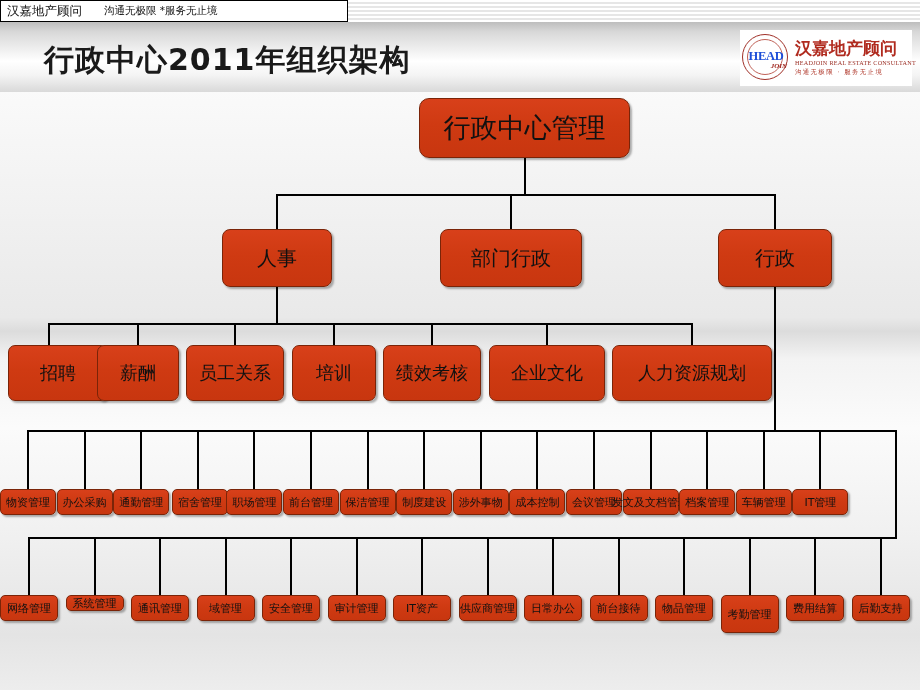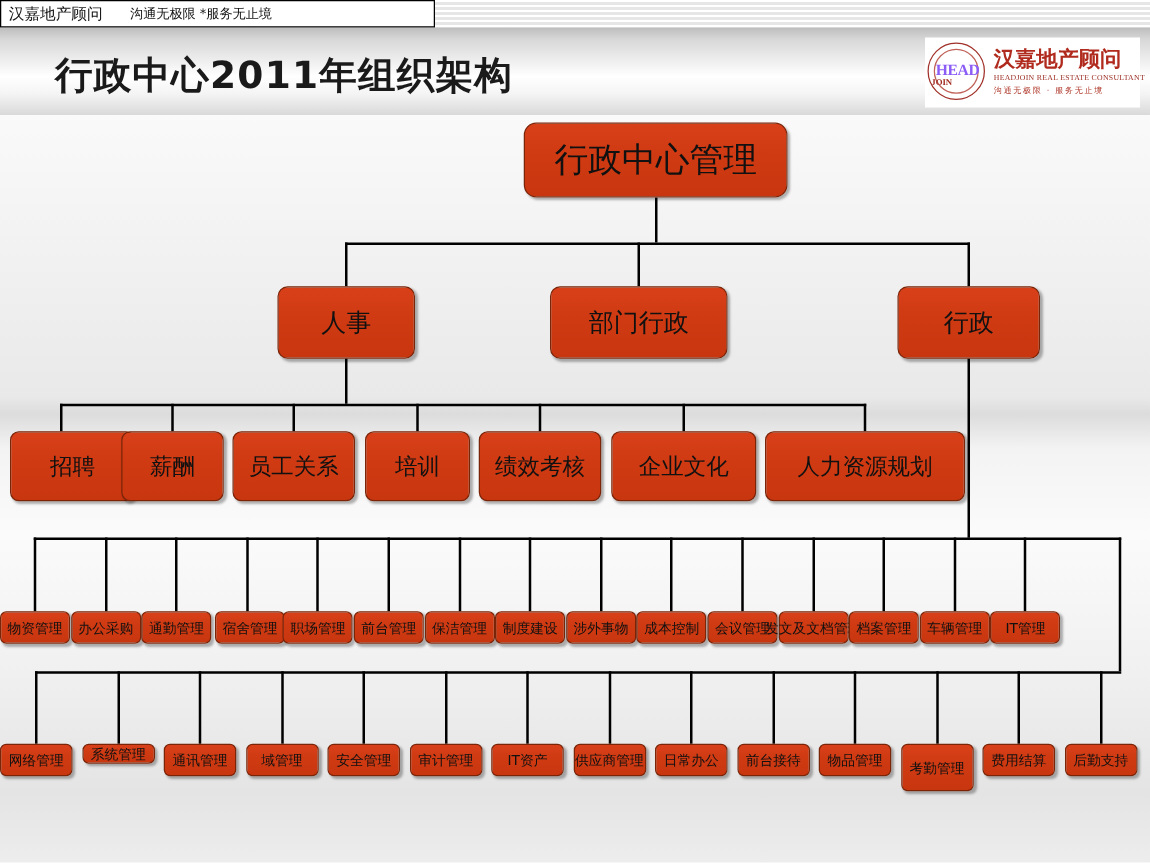--- a/index.html
+++ b/index.html
@@ -26,24 +26,24 @@
     letter-spacing:1px;white-space:nowrap;z-index:25;}
   
   .logo{position:absolute;right:8px;top:30px;width:172px;height:56px;z-index:26;
     display:flex;align-items:center;background:#fff;}
   .logo-mark{position:relative;width:52px;height:52px;flex:0 0 52px;}
   .logo-mark .ring{position:absolute;left:2px;top:2px;width:46px;height:46px;border-radius:50%;
     border:1.6px solid #a03028;box-sizing:border-box;}
   .logo-mark .ring2{position:absolute;left:7px;top:7px;width:36px;height:36px;border-radius:50%;
     border:1px solid #c06258;box-sizing:border-box;}
   .logo-mark .head{position:absolute;left:5px;top:17px;width:42px;text-align:center;
-    font-size:12.5px;font-weight:bold;color:#8b5cf6;letter-spacing:-0.3px;
+    font-size:12.5px;font-weight:bold;color:#1d4ed8;letter-spacing:-0.3px;
     font-family:"Liberation Serif",serif;}
-  .logo-mark .join{position:absolute;left:5px;top:30px;width:42px;text-align:left;
-    font-size:7px;font-weight:bold;color:#a02820;font-family:"Liberation Serif",serif;}
+  .logo-mark .join{position:absolute;left:5px;top:30px;width:42px;text-align:right;
+    font-size:7px;font-weight:bold;color:#a02820;font-family:"Liberation Serif",serif;font-style:italic;}
   .logo-text{margin-left:3px;display:flex;flex-direction:column;justify-content:center;}
   .logo-cn{font-size:17px;font-weight:bold;color:#b02a1e;line-height:1.1;white-space:nowrap;}
   .logo-en{font-size:6.2px;color:#9b2c22;letter-spacing:0.25px;white-space:nowrap;margin-top:2px;
     font-family:"Liberation Serif",serif;}
   .logo-slogan{font-size:6.4px;color:#b0392c;letter-spacing:1.4px;white-space:nowrap;margin-top:2px;}
   
   .chart{position:absolute;left:0;top:92px;width:920px;height:598px;z-index:10;}
   .node{position:absolute;box-sizing:border-box;
     background:linear-gradient(180deg,#d8401a 0%,#cf3a12 45%,#c8360f 100%);
     border:1px solid #7a2408;color:#111;text-align:center;

